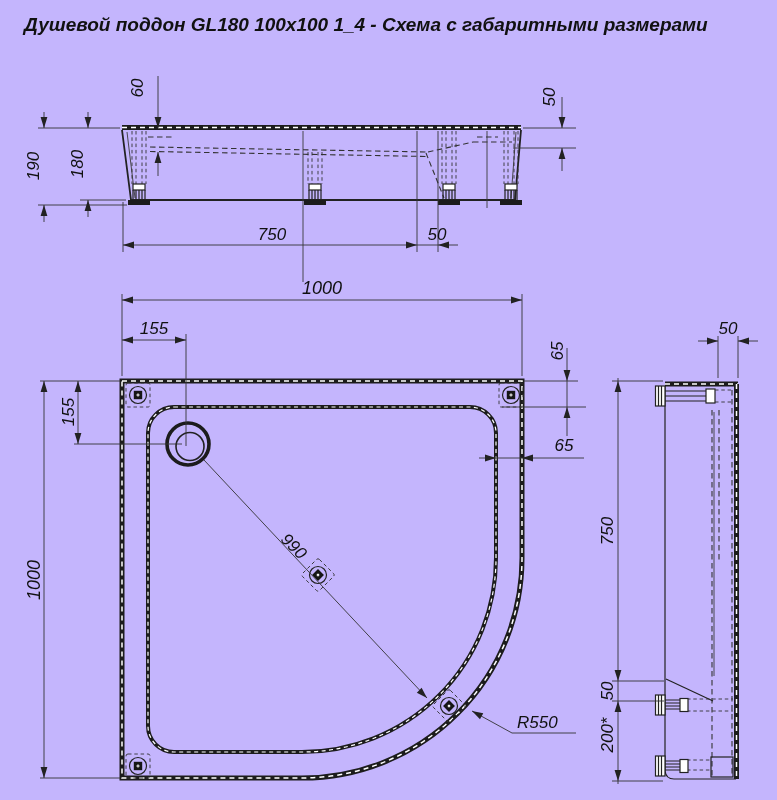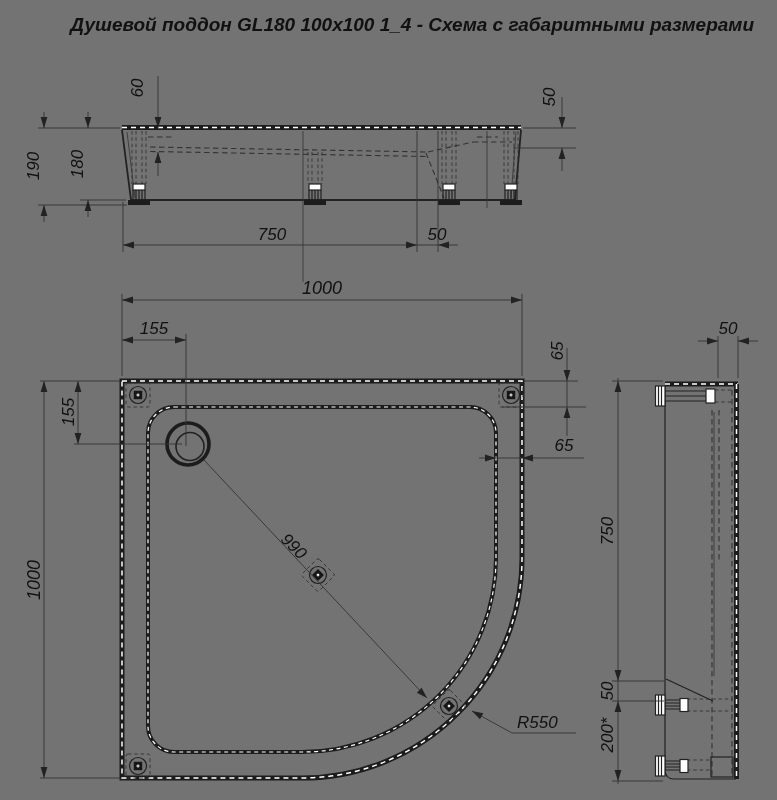--- a/index.html
+++ b/index.html
@@ -1,17 +1,17 @@
 <!DOCTYPE html>
 <html><head>
 <meta charset="utf-8">
 <style>
   html,body{margin:0;padding:0;background:#fff;}
-  .page{position:relative;width:777px;height:800px;background:#737373;overflow:hidden;
-        font-family:"Liberation Sans",sans-serif;text-align:right;}
+  .page{position:relative;width:777px;height:800px;background:#c4b5fd;overflow:hidden;
+        font-family:"Liberation Sans",sans-serif;}
   .title{position:absolute;left:24px;top:14px;width:730px;
          font-style:italic;font-weight:bold;font-size:19px;color:#111;letter-spacing:0px;}
   svg{position:absolute;left:0;top:0;}
   
   .band{stroke:#1c1c1c;stroke-width:5;fill:none;}
   .banddash{stroke:#ffffff;stroke-width:1.5;fill:none;stroke-dasharray:5 4;}
   .rim{stroke:#1c1c1c;stroke-width:4;fill:none;}
   .rimdash{stroke:#ffffff;stroke-width:1.2;fill:none;stroke-dasharray:4 3.5;}
   .ln{stroke:#222;stroke-width:1.8;fill:none;}
   .ln2{stroke:#222;stroke-width:1.2;fill:none;}

